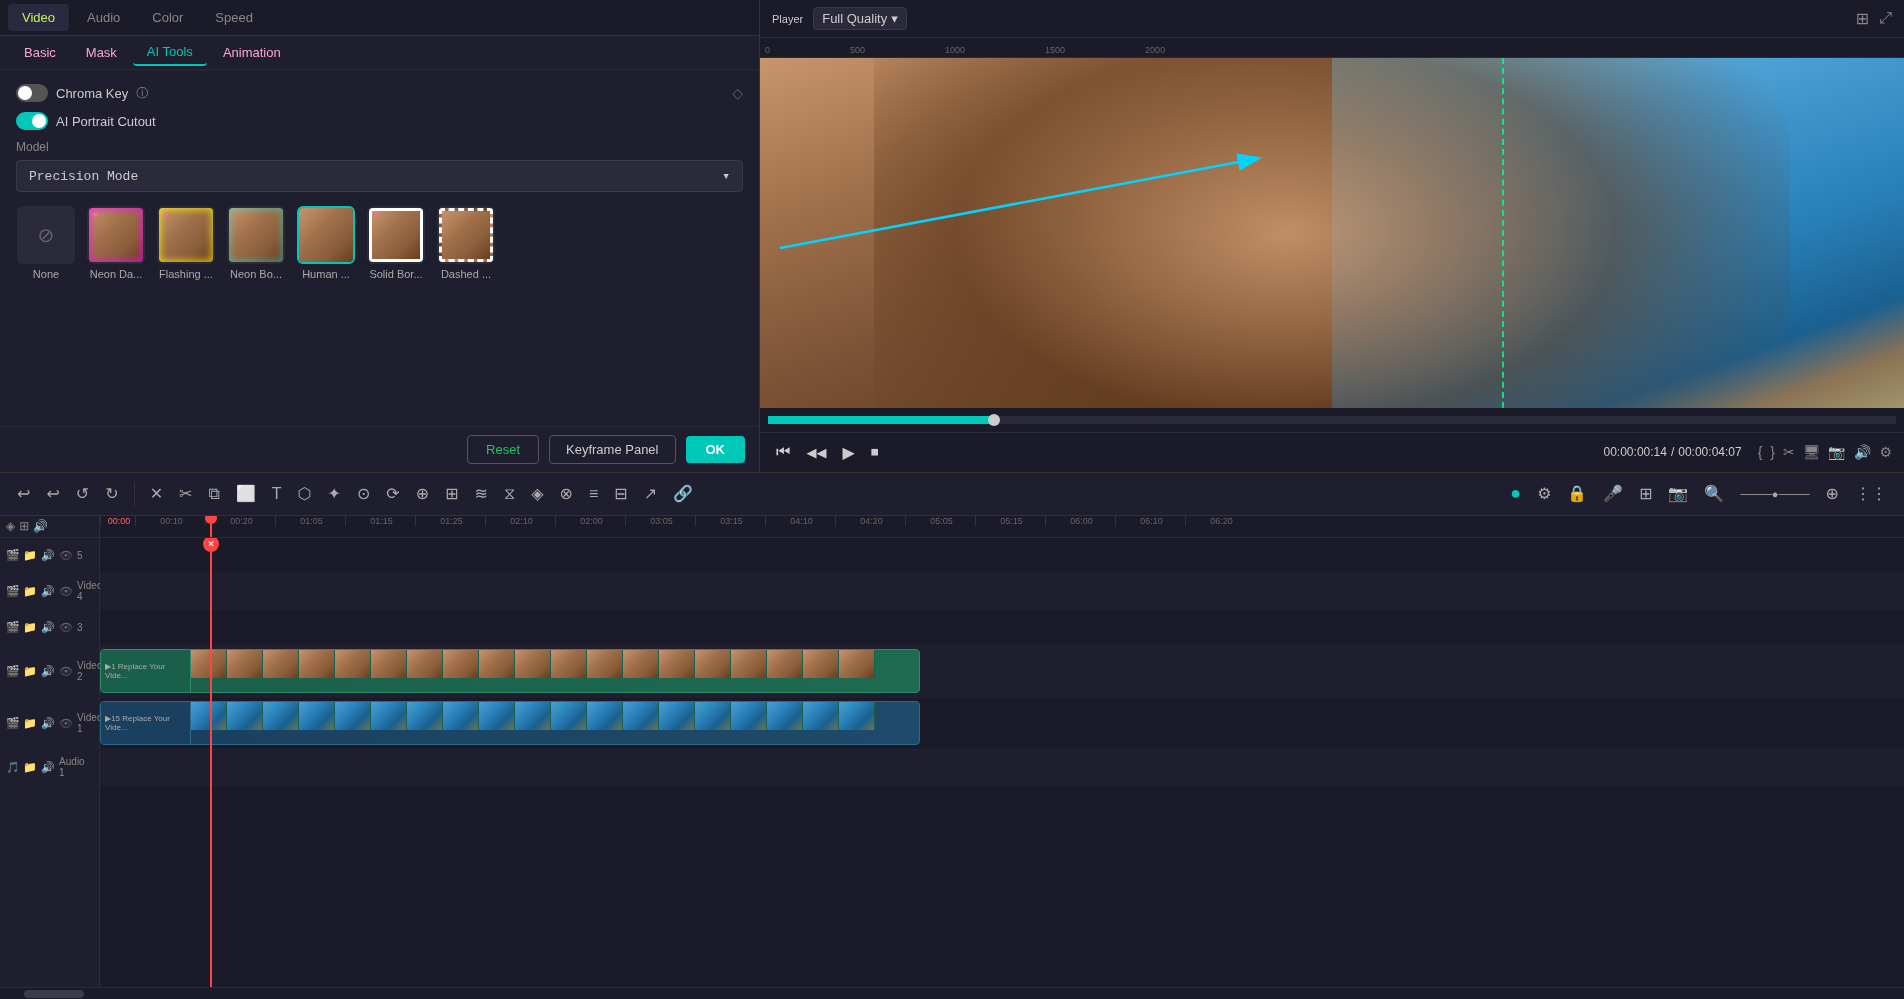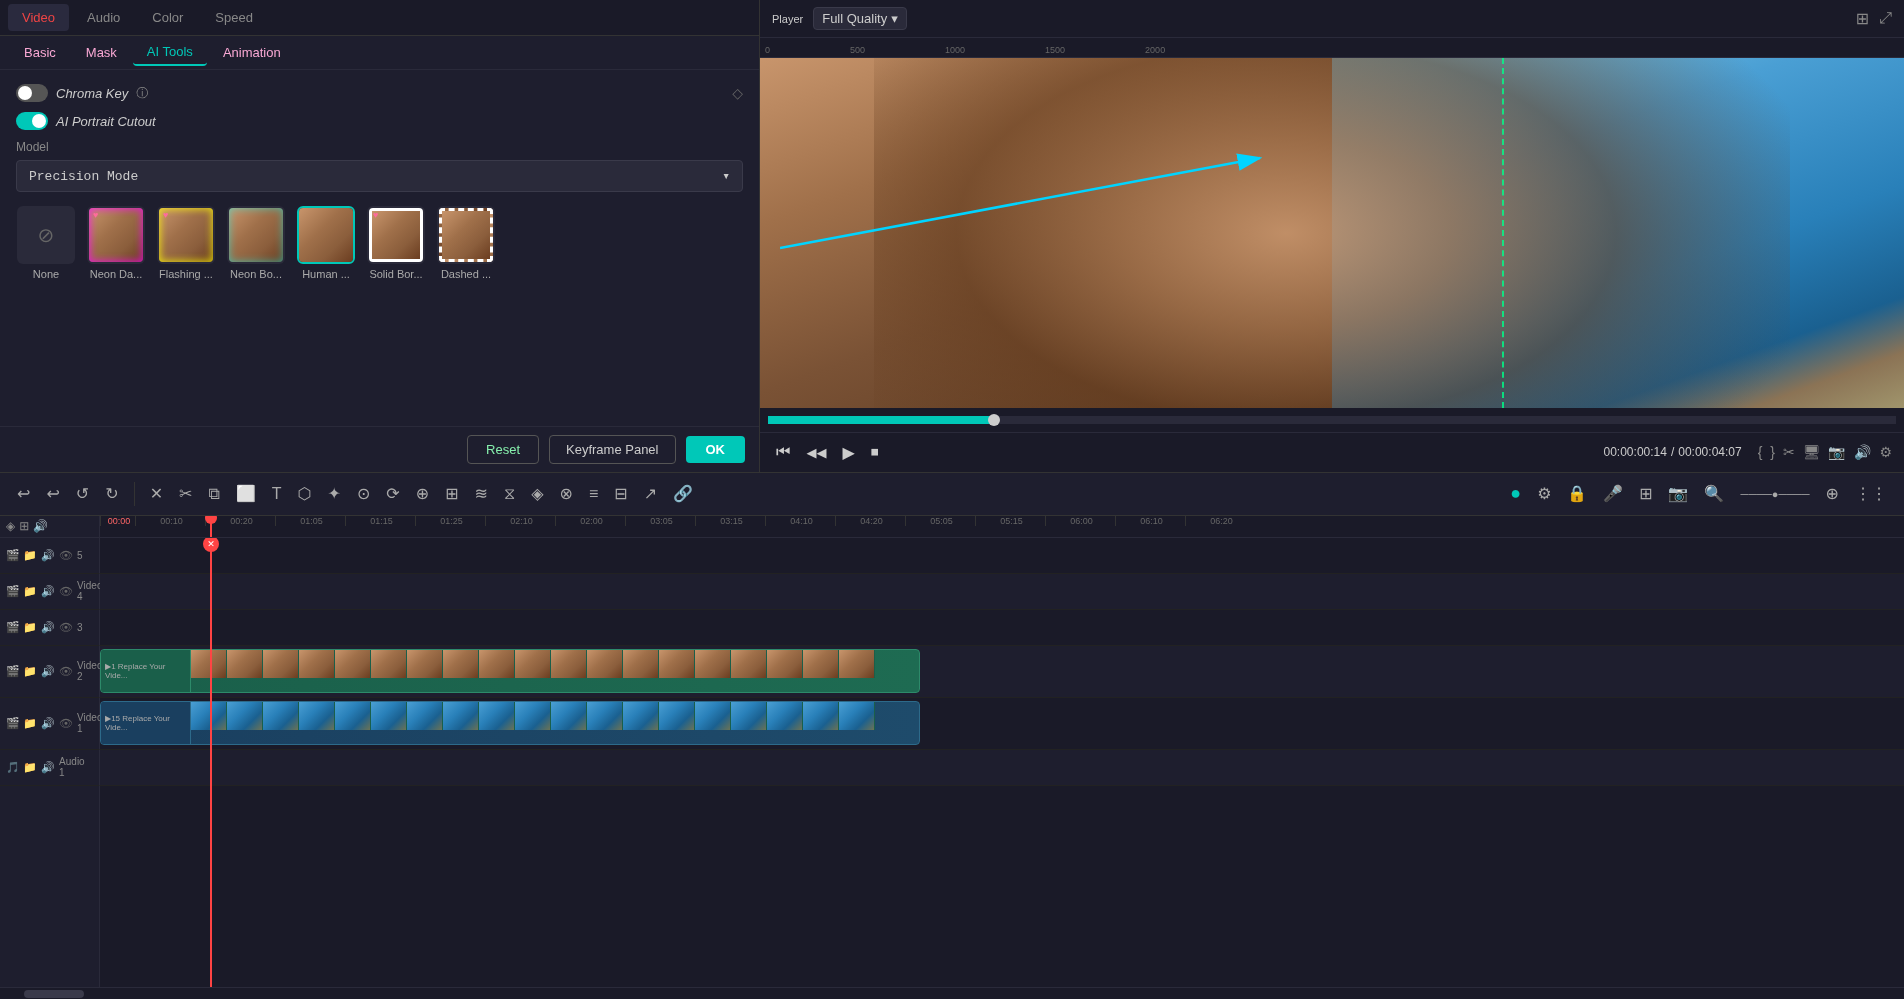--- a/index.html
+++ b/index.html
@@ -42,21 +42,21 @@
       gap: 4px;
     }
     .top-tab {
       padding: 6px 14px;
       font-size: 13px;
       color: #888;
       cursor: pointer;
       border-radius: 4px;
     }
     .top-tab.active {
-      color: #ef4444;
+      color: #bef264;
       background: #2a2a3e;
     }
 
     
     .tab-bar-second {
       display: flex;
       background: #1e1e2e;
       border-bottom: 1px solid #2a2a3a;
       padding: 0 10px;
       height: 34px;
@@ -109,21 +109,20 @@
       top: 2px;
       left: 2px;
       transition: left 0.2s;
     }
     .toggle-switch.on::after {
       left: 16px;
     }
     .toggle-label {
       font-size: 13px;
       color: #ccc;
-      font-style: italic;
     }
     .info-icon {
       color: #888;
       font-size: 12px;
       cursor: pointer;
     }
 
     .pin-icon {
       margin-left: auto;
       color: #666;
@@ -232,21 +231,21 @@
       justify-content: flex-end;
       padding: 8px 14px;
       gap: 10px;
       border-top: 1px solid #2a2a3a;
     }
     .btn-reset {
       padding: 6px 18px;
       background: transparent;
       border: 1px solid #555;
       border-radius: 4px;
-      color: #86efac;
+      color: #22c55e;
       font-size: 13px;
       cursor: pointer;
     }
     .btn-keyframe {
       padding: 6px 16px;
       background: transparent;
       border: 1px solid #555;
       border-radius: 4px;
       color: #ccc;
       font-size: 13px;

